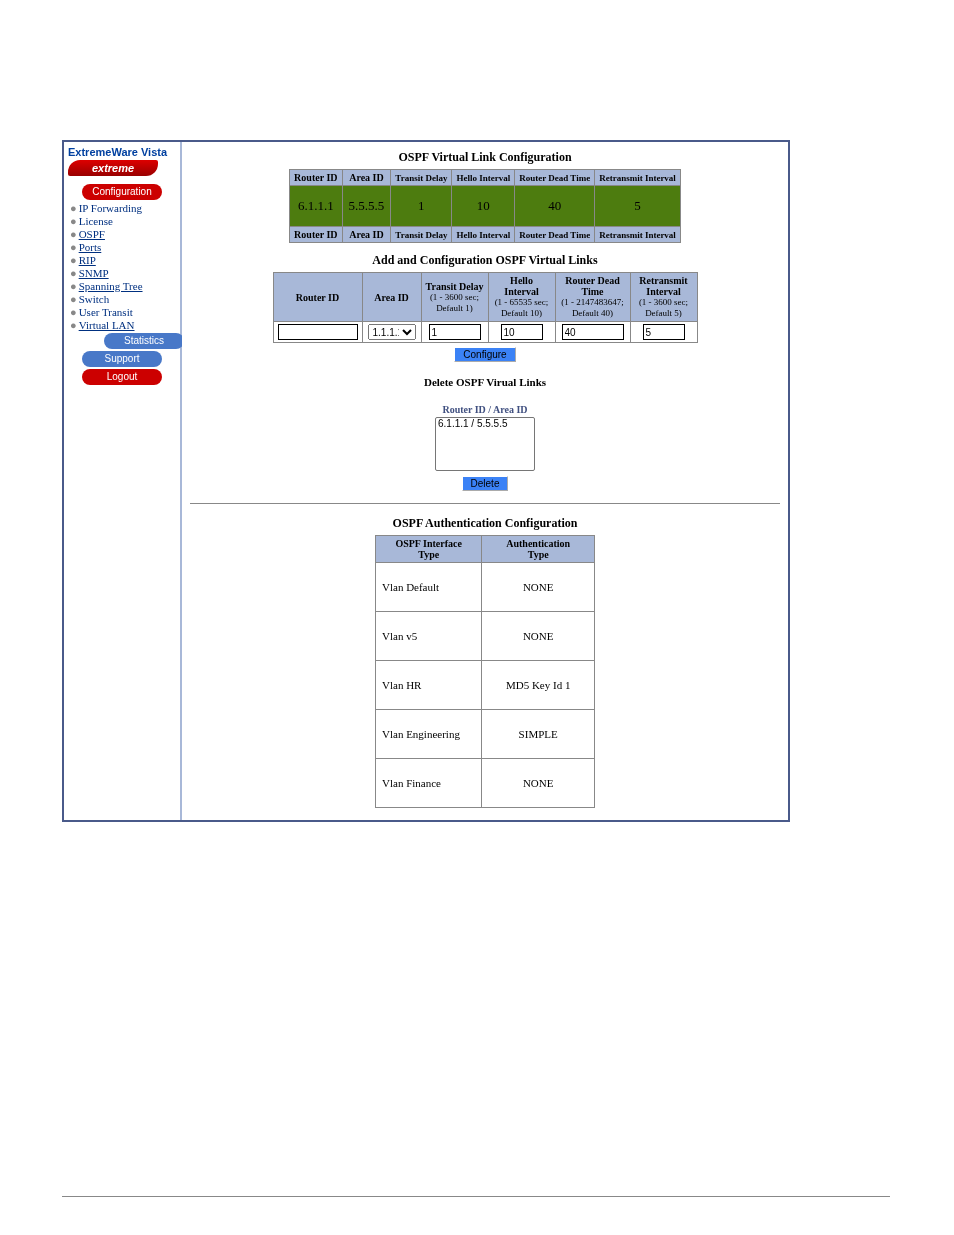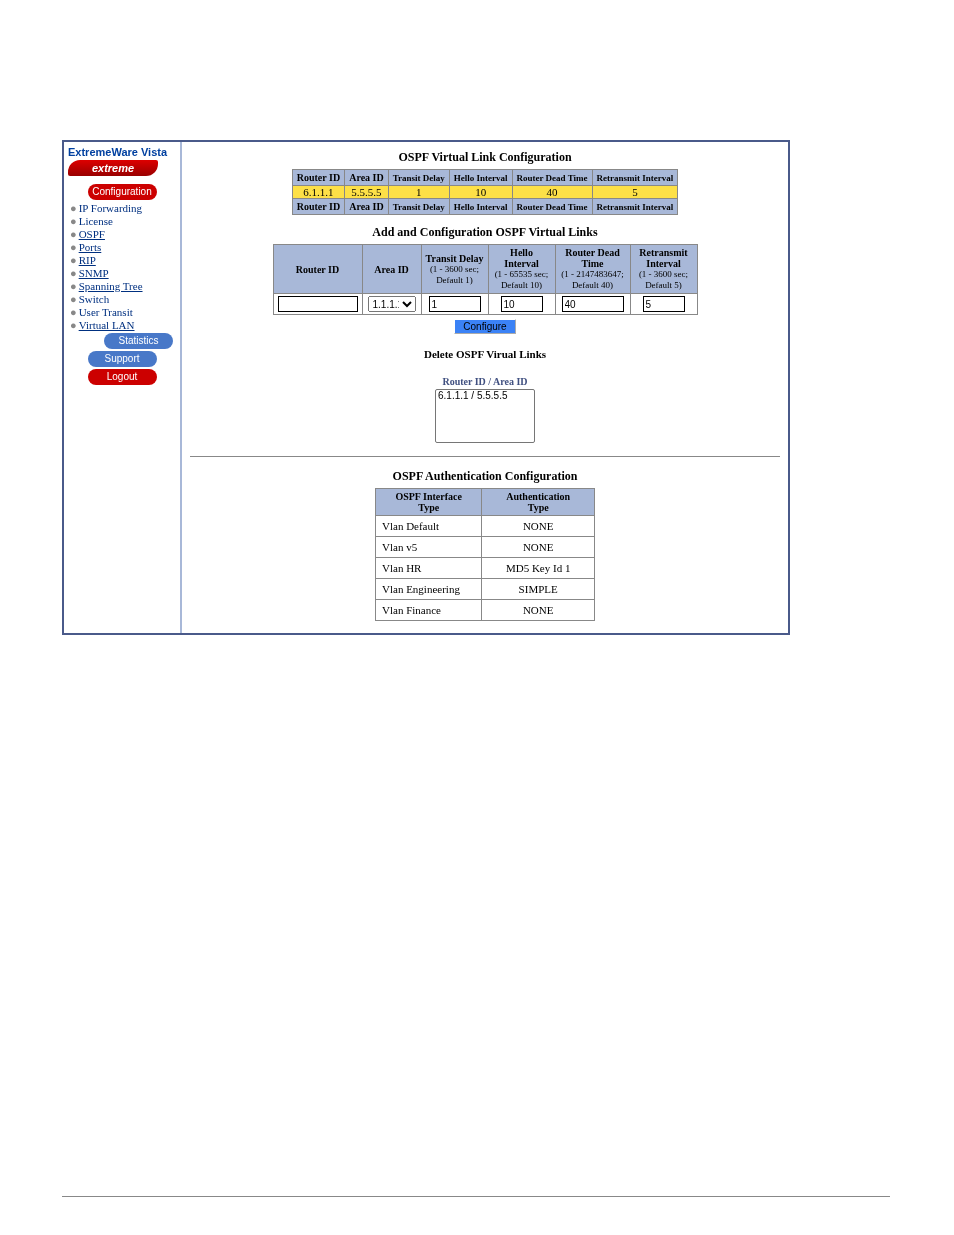--- a/index.html
+++ b/index.html
@@ -1,48 +1,48 @@
 <!DOCTYPE html>
 <html><head>
 <meta charset="utf-8">
 <style>
 body { margin: 0; font-family: "Times New Roman", serif; font-size: 12px; background: #fff; }
 .page { width: 954px; height: 1235px; position: relative; }
 .app-frame { position: absolute; left: 62px; top: 140px; width: 724px; border: 2px solid #4a5a8a; background: #fff; display: flex; }
 .sidebar { width: 108px; background: #fff; border-right: 2px solid #a8b8d8; padding: 2px 4px 4px 4px; }
 .sidebar-title { color: #0040a0; font-weight: bold; font-size: 11px; font-family: Arial, sans-serif; margin: 2px 0 2px 0; }
 .logo { width: 90px; height: 16px; background: linear-gradient(#d00, #900); border-radius: 12px 2px 12px 2px; color: #fff; font-family: Arial; font-weight: bold; font-style: italic; font-size: 11px; display: flex; align-items: center; justify-content: center; margin: 2px 0 8px 0; }
-.btn { display: block; width: 69px; height: 16px; margin: 2px auto; border-radius: 8px; font-family: Arial, sans-serif; font-size: 10px; color: #fff; text-align: center; line-height: 16px; cursor: pointer; }
+.btn { display: block; width: 80px; height: 16px; margin: 2px auto; border-radius: 8px; font-family: Arial, sans-serif; font-size: 10px; color: #fff; text-align: center; line-height: 16px; cursor: pointer; }
 .btn-config { background: #c00; }
 .btn-stats { background: #4878c8; margin-left: 36px; }
 .btn-support { background: #4878c8; }
 .btn-logout { background: #c00; }
 .nav-item { display: block; color: #003080; font-family: "Times New Roman", serif; font-size: 11px; margin: 1px 0 1px 2px; cursor: pointer; }
 .nav-item.underline { text-decoration: underline; }
 .nav-item .dot { color: #888; margin-right: 2px; text-decoration: none; display: inline-block; }
 .content { flex: 1; background: #fff; padding: 6px 0 12px 0; }
 .section-title { text-align: center; font-weight: bold; font-size: 12px; margin: 2px 0 4px 0; }
 table.hdr { border-collapse: collapse; margin: 0 auto; }
 table.hdr th { background: #a8b8d8; border: 1px solid #888; font-size: 10px; font-weight: bold; padding: 2px 4px; text-align: center; }
-table.hdr td { border: 1px solid #888; font-size: 11px; padding: 0 6px; text-align: center; background: #fde047; }
+table.hdr td { border: 1px solid #888; font-size: 13px; padding: 12px 6px; text-align: center; background: #4d7c0f; }
 table.hdr th.small { font-size: 9px; line-height: 10px; }
 .add-table { border-collapse: collapse; margin: 2px auto 0 auto; }
 .add-table th { background: #a8b8d8; border: 1px solid #888; font-size: 10px; font-weight: bold; padding: 2px 4px; text-align: center; line-height: 11px; }
 .add-table th .sub { font-size: 9px; font-weight: normal; display: block; }
 .add-table td { border: 1px solid #888; padding: 2px 4px; background: #fff; text-align: center; }
 input.txt { font-family: Arial; font-size: 10px; border: 1px solid #000; height: 14px; padding: 0 2px; }
 select.sel { font-family: Arial; font-size: 10px; height: 16px; }
 .form-btn { font-family: Arial; font-size: 10px; background: #3b82f6; border: 1px outset #fff; padding: 1px 8px; cursor: pointer; }
 .center { text-align: center; }
 .sub-title { text-align: center; font-weight: bold; font-size: 11px; margin-top: 14px; }
 .sub-label { text-align: center; font-weight: bold; font-size: 10px; color: #405080; margin-top: 16px; }
 select.list { width: 100px; font-family: Arial; font-size: 10px; }
 .auth-table { border-collapse: collapse; margin: 2px auto 0 auto; width: 220px; }
 .auth-table th { background: #a8b8d8; border: 1px solid #888; font-size: 10px; font-weight: bold; padding: 2px 16px; text-align: center; }
-.auth-table td { border: 1px solid #888; font-size: 11px; padding: 4px 6px; background: #fff; }
+.auth-table td { border: 1px solid #888; font-size: 11px; padding: 18px 6px; background: #fff; }
 .auth-table td.c2 { text-align: center; }
 hr.divider { margin: 12px 8px; border: none; border-top: 1px solid #888; }
 hr.footer { position: absolute; left: 62px; top: 1190px; width: 828px; border: none; border-top: 1px solid #888; }
 </style>
 </head>
 <body>
 
 <div class="page">
   <div class="app-frame">
 
@@ -125,20 +125,23 @@
         <button class="form-btn">Configure</button>
       </div>
 
       <div class="sub-title">Delete OSPF Virual Links</div>
       <div class="sub-label">Router ID / Area ID</div>
       <div class="center" style="margin-top:2px">
         <select class="list" size="4">
           <option>6.1.1.1 / 5.5.5.5</option>
         </select>
       </div>
+      <div class="center" style="margin-top:4px">
+        <button class="form-btn">Delete</button>
+      </div>
 
       <hr class="divider">
 
       <div class="section-title">OSPF Authentication Configuration</div>
       <table class="auth-table">
         <tbody>
             <tr>
           <th>OSPF Interface Type</th>
           <th>Authentication Type</th>
         </tr>

